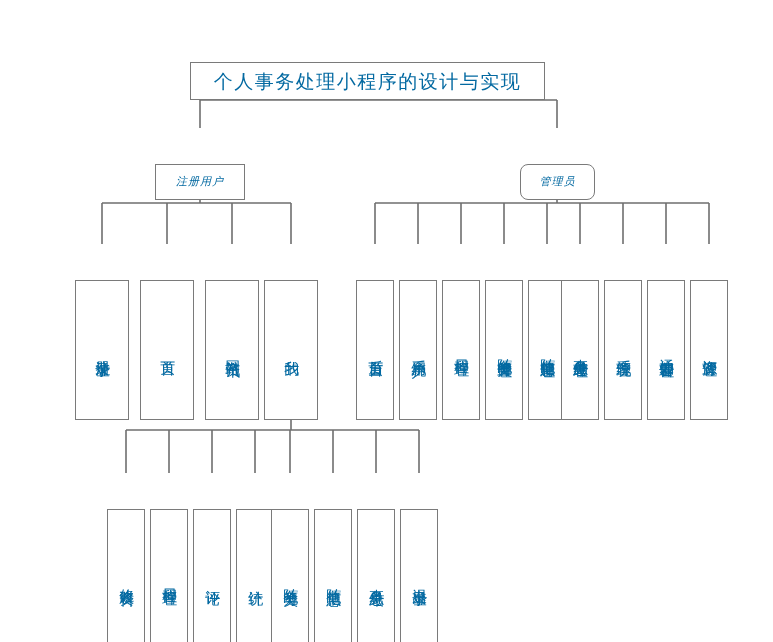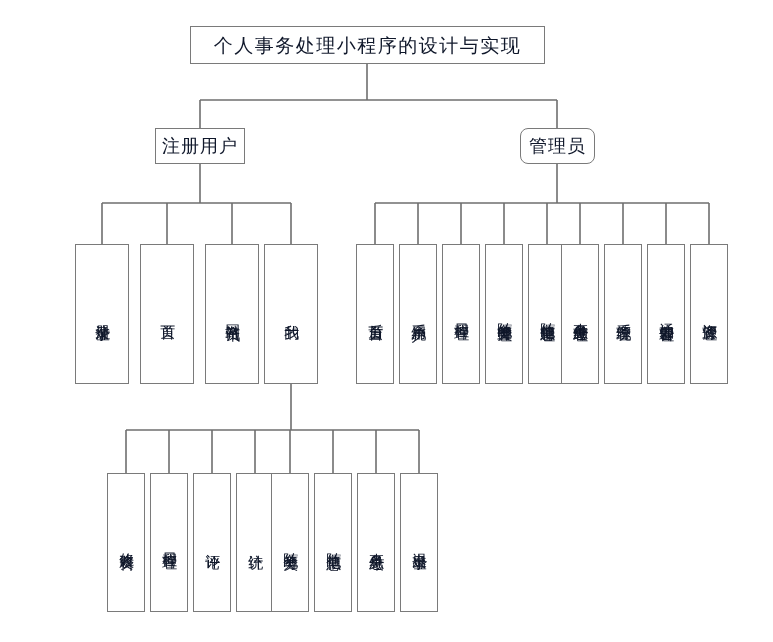--- a/index.html
+++ b/index.html
@@ -24,21 +24,22 @@
     pointer-events: none;
   }
   .node {
     position: absolute;
     box-sizing: border-box;
     border: 1px solid #7a7a7a;
     background: #ffffff;
     display: flex;
     align-items: center;
     justify-content: center;
-    color: #0f172a;
+    color: #0369a1;
+    margin-top: 36px;
   }
   .node-h {
     
     writing-mode: horizontal-tb;
   }
   .node-v {
     
     writing-mode: vertical-rl;
     text-orientation: upright;
     letter-spacing: 1px;
@@ -47,22 +48,23 @@
     display: block;
     text-align: center;
     white-space: nowrap;
     line-height: 1.18;
   }
   .root-box {
     font-size: 19px;
     letter-spacing: 1.5px;
   }
   .l2-box {
-    font-size: 18px;
+    font-size: 11px;
     letter-spacing: 1px;
+    font-style: italic;
   }
   .leaf-box {
     font-size: 15px;
   }
 </style>
 </head>
 <body>
 
 <div id="canvas">
 

